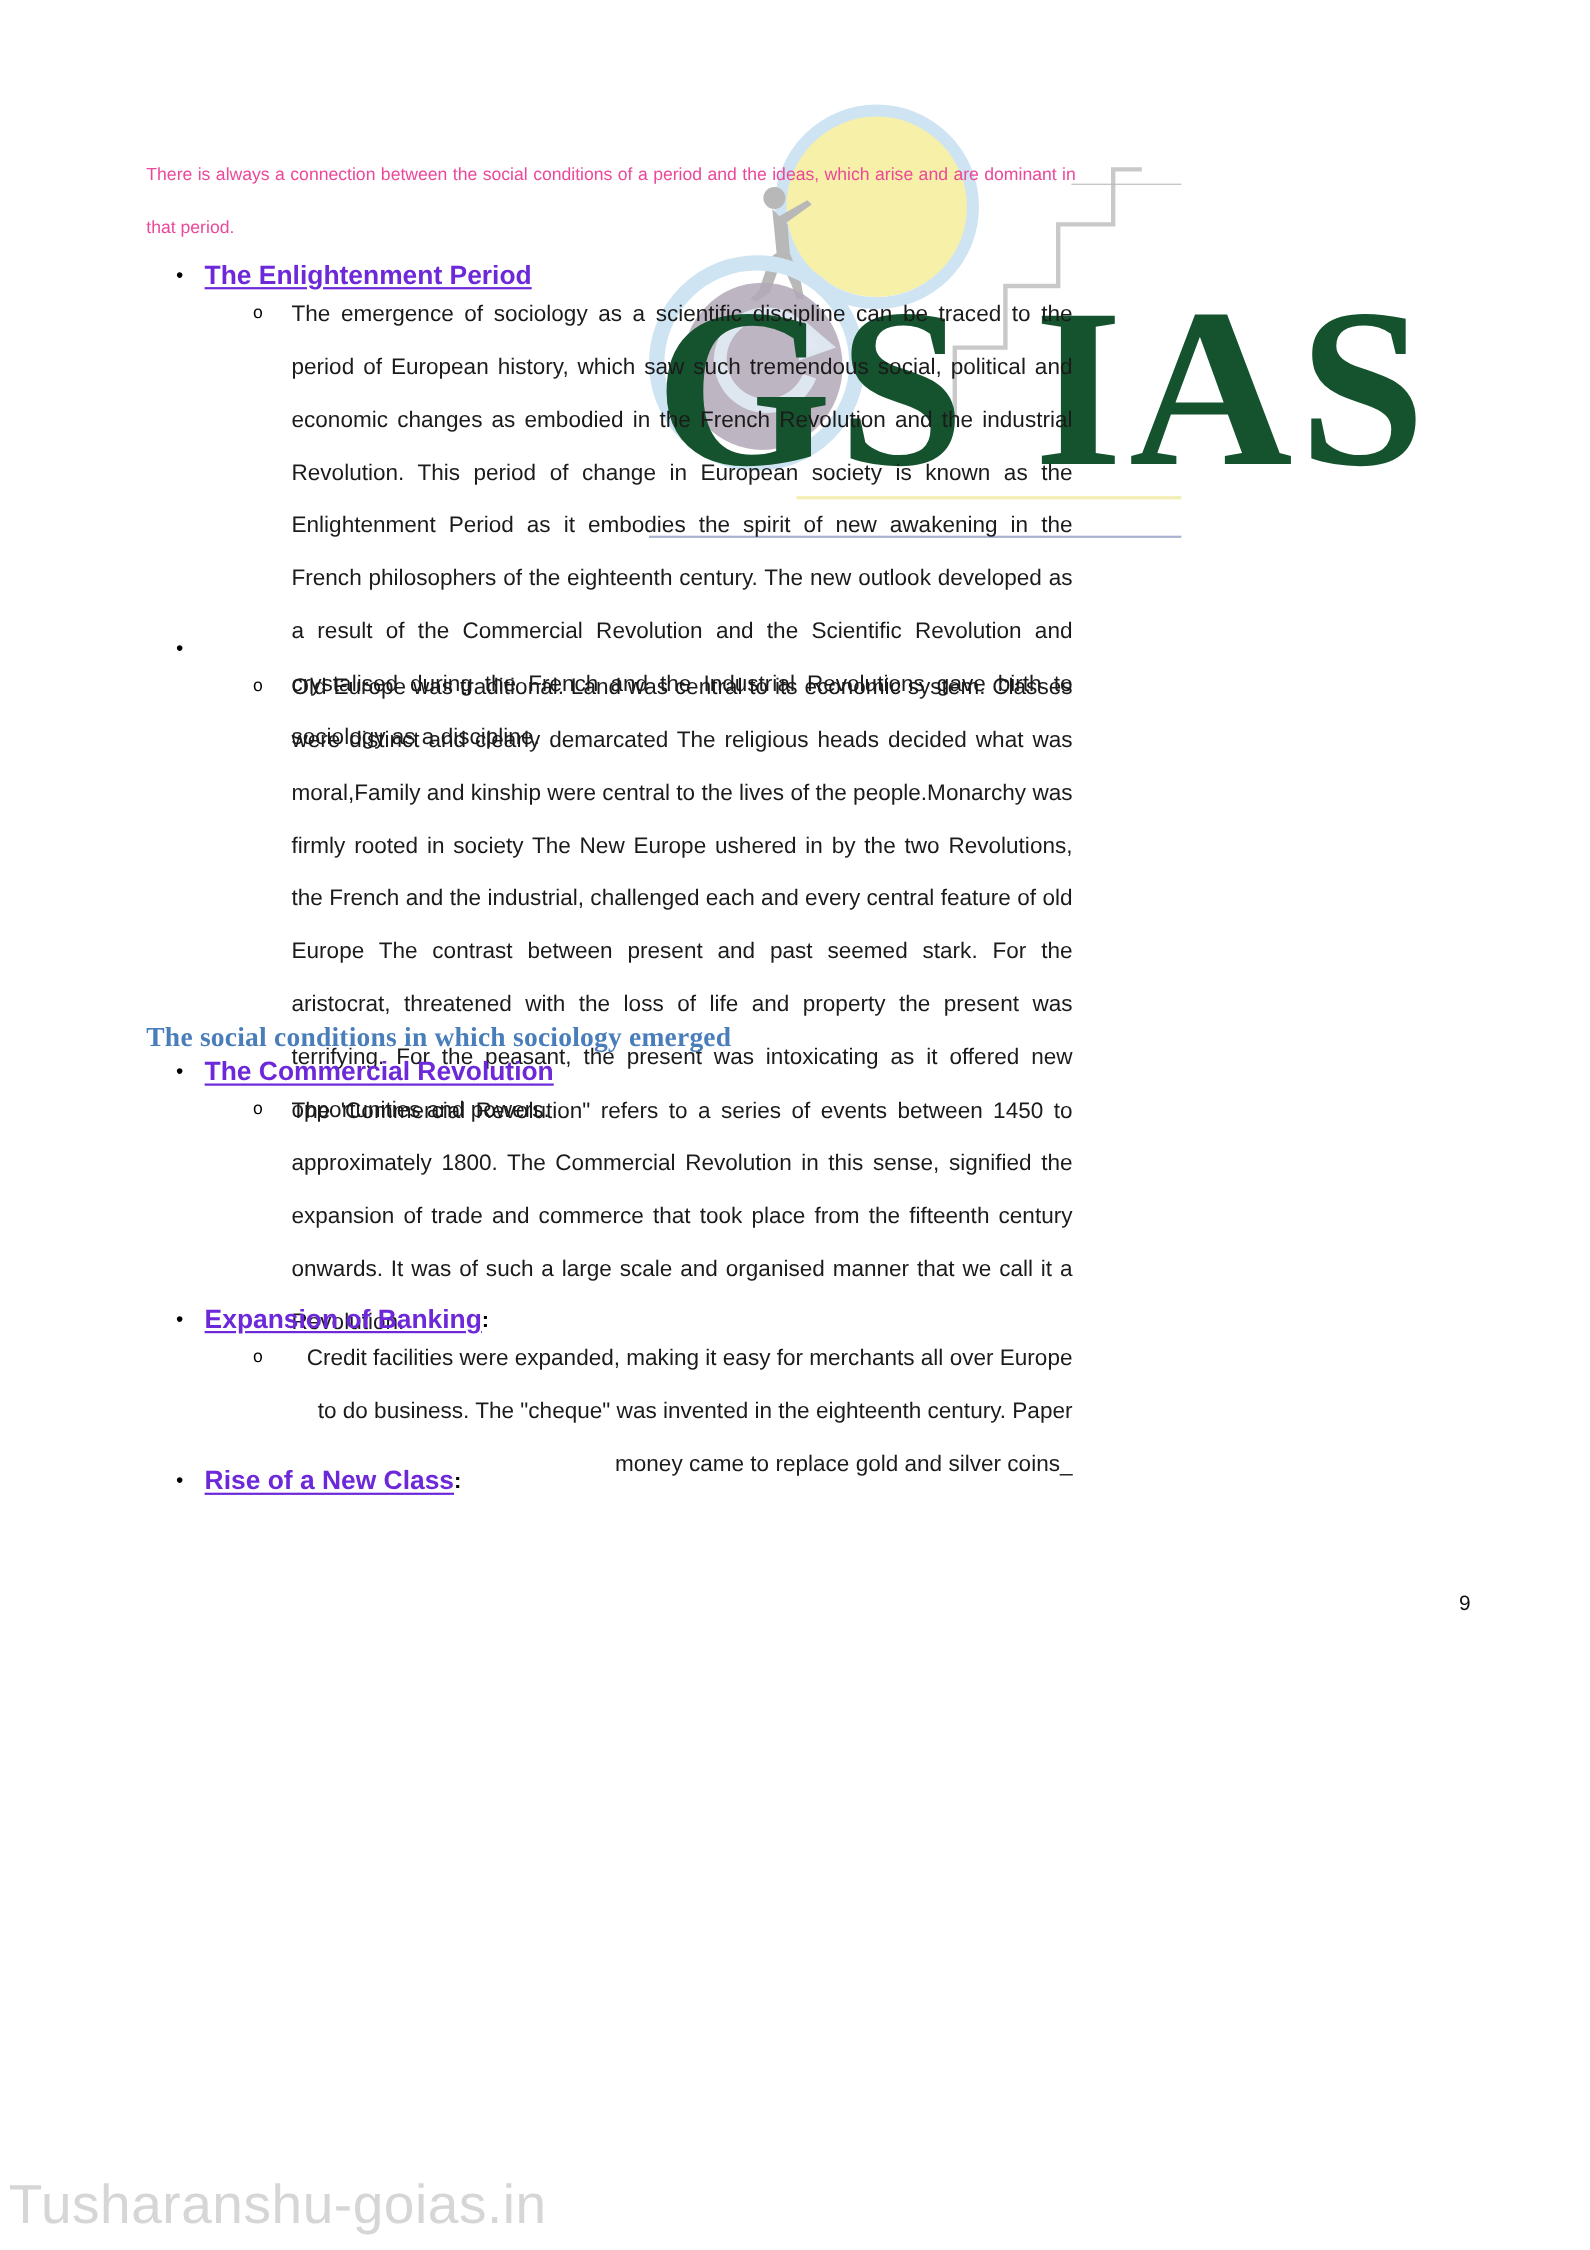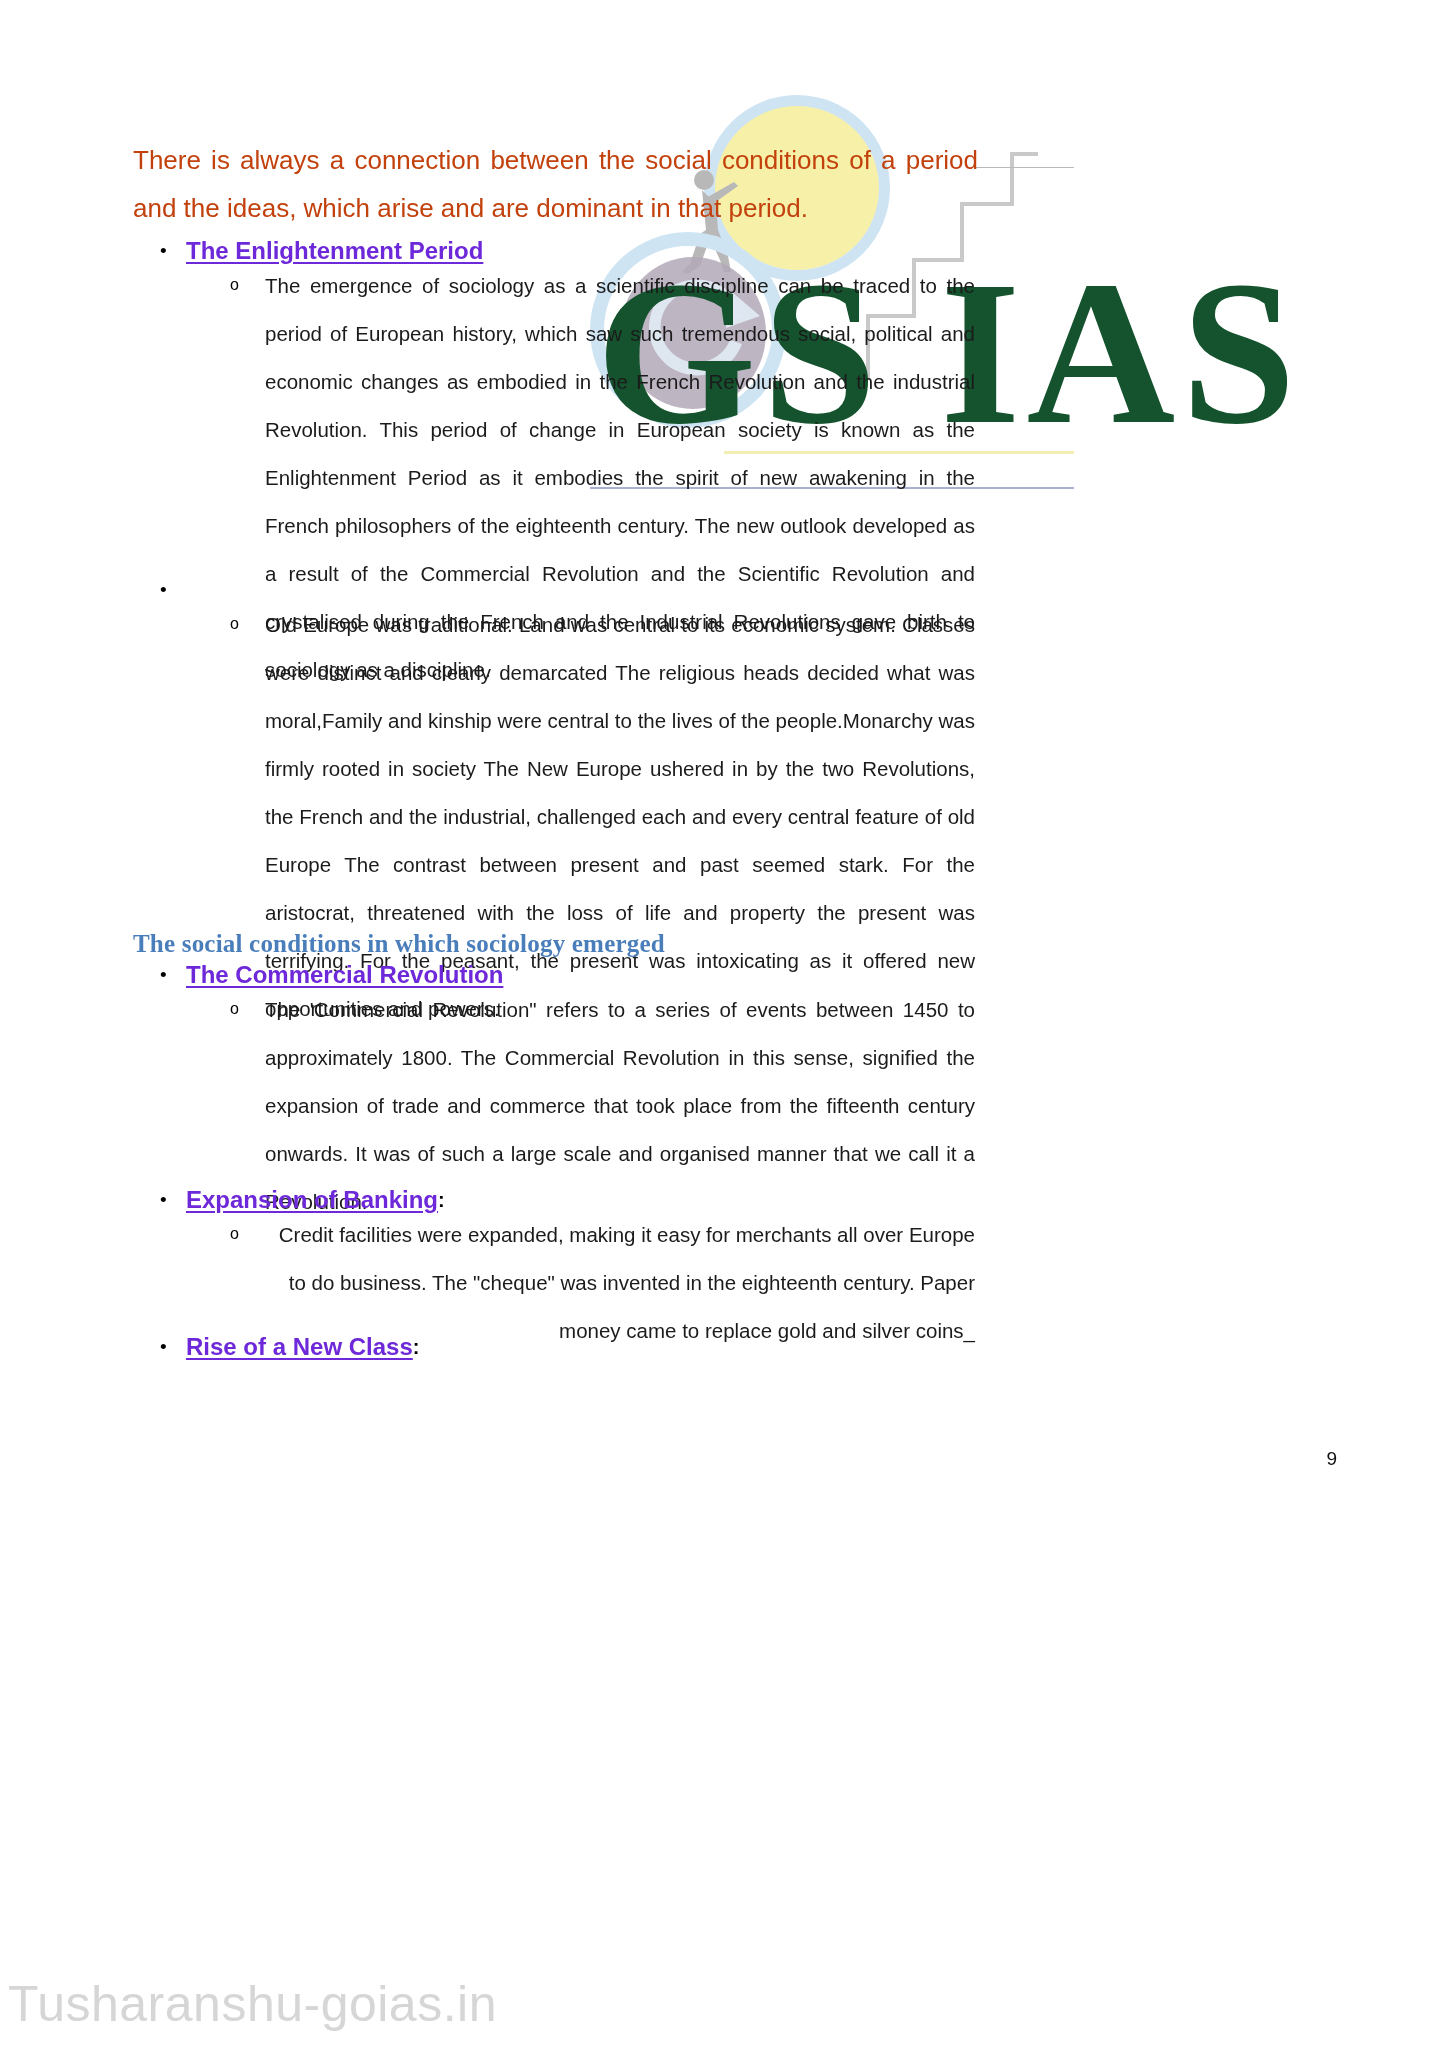--- a/index.html
+++ b/index.html
@@ -108,23 +108,23 @@
   
   .content {
     position: absolute;
     left: 0; top: 0;
     width: 1445px;
     z-index: 3;
   }
 
   .para {
     position: absolute;
-    font-size: 26px;
+    font-size: 16px;
     line-height: 48px;
-    color: #c2410c;
+    color: #ec4899;
     text-align: justify;
     text-justify: inter-word;
   }
 
   .intro {
     left: 133px;
     top: 136px;
     width: 845px;
   }
 

